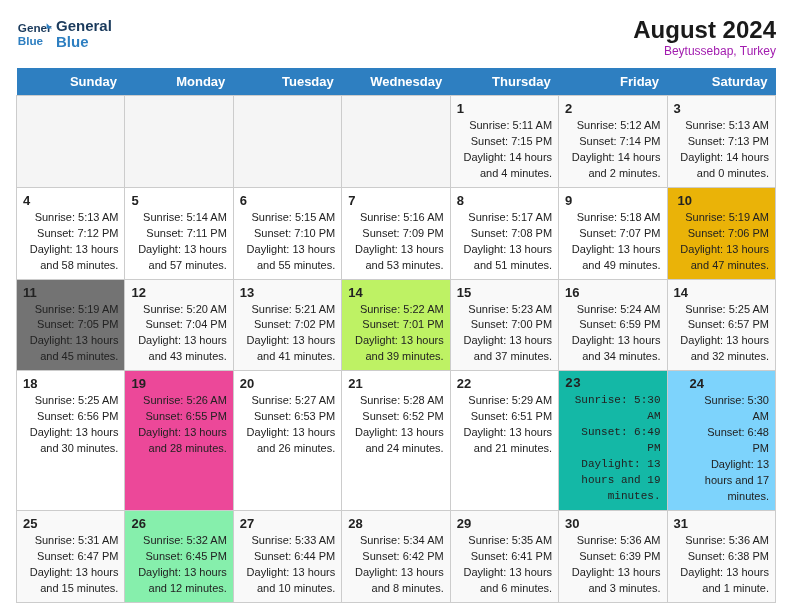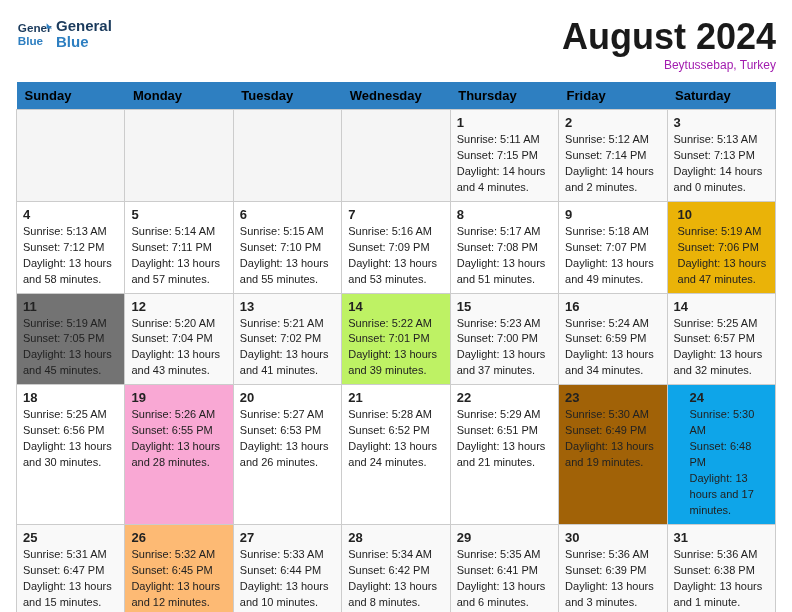--- a/index.html
+++ b/index.html
@@ -22,37 +22,37 @@
     }
     .logo-icon {
       width: 36px;
       height: 36px;
       margin-right: 4px;
     }
     .title-block {
       text-align: right;
     }
     .month-year {
-      font-size: 36px;
+      font-size: 24px;
       font-weight: bold;
       color: #1a1a1a;
     }
     .location {
       font-size: 12px;
       color: #a21caf;
     }
     table {
       width: 100%;
       border-collapse: collapse;
       table-layout: fixed;
     }
     th {
       background: #2e7fc1;
-      color: #000000;
-      text-align: left;
+      color: #ffffff;
+      text-align: right;
       padding: 6px 8px;
       font-size: 13px;
       font-weight: bold;
     }
     td {
       border: 1px solid #ccc;
       vertical-align: top;
       padding: 5px 6px;
       font-size: 11px;
       color: #222;
@@ -63,20 +63,21 @@
       background: #f5f5f5;
     }
     .day-num {
       font-weight: bold;
       font-size: 13px;
       display: block;
       margin-bottom: 2px;
     }
     .day-info {
       line-height: 1.45;
+      text-align: right;
     }
     tr:nth-child(even) td:not(.empty) {
       background: #fff;
     }
     .week-row:nth-child(odd) td:not(.empty) {
       background: #f9f9f9;
     }
     .week-row:nth-child(even) td:not(.empty) {
       background: #ffffff;
     }
@@ -192,51 +193,51 @@
         <td style="background: rgb(249, 249, 249);">
           <span class="day-num">14</span>
           <div class="day-info">Sunrise: 5:25 AM<br>Sunset: 6:57 PM<br>Daylight: 13 hours and 32 minutes.</div>
         </td>
       </tr>
       <tr class="week-row">
         <td style="background: rgb(255, 255, 255);">
           <span class="day-num">18</span>
           <div class="day-info">Sunrise: 5:25 AM<br>Sunset: 6:56 PM<br>Daylight: 13 hours and 30 minutes.</div>
         </td>
-        <td style="background: #f9a8d4;">
+        <td style="background: #ec4899;">
           <span class="day-num">19</span>
           <div class="day-info">Sunrise: 5:26 AM<br>Sunset: 6:55 PM<br>Daylight: 13 hours and 28 minutes.</div>
         </td>
         <td style="background: rgb(255, 255, 255);">
           <span class="day-num">20</span>
           <div class="day-info">Sunrise: 5:27 AM<br>Sunset: 6:53 PM<br>Daylight: 13 hours and 26 minutes.</div>
         </td>
         <td style="background: rgb(255, 255, 255);">
           <span class="day-num">21</span>
           <div class="day-info">Sunrise: 5:28 AM<br>Sunset: 6:52 PM<br>Daylight: 13 hours and 24 minutes.</div>
         </td>
         <td style="background: rgb(255, 255, 255);">
           <span class="day-num">22</span>
           <div class="day-info">Sunrise: 5:29 AM<br>Sunset: 6:51 PM<br>Daylight: 13 hours and 21 minutes.</div>
         </td>
-        <td style="background: #a16207;">
+        <td style="background: #14b8a6; font-family: Liberation Mono, monospace;">
           <span class="day-num">23</span>
           <div class="day-info">Sunrise: 5:30 AM<br>Sunset: 6:49 PM<br>Daylight: 13 hours and 19 minutes.</div>
         </td>
-        <td style="background: #0ea5e9; padding-left: 22px;">
+        <td style="background: #7dd3fc; padding-left: 22px;">
           <span class="day-num">24</span>
           <div class="day-info">Sunrise: 5:30 AM<br>Sunset: 6:48 PM<br>Daylight: 13 hours and 17 minutes.</div>
         </td>
       </tr>
       <tr class="week-row">
         <td style="background: rgb(249, 249, 249);">
           <span class="day-num">25</span>
           <div class="day-info">Sunrise: 5:31 AM<br>Sunset: 6:47 PM<br>Daylight: 13 hours and 15 minutes.</div>
         </td>
-        <td style="background: #fdba74;">
+        <td style="background: #86efac;">
           <span class="day-num">26</span>
           <div class="day-info">Sunrise: 5:32 AM<br>Sunset: 6:45 PM<br>Daylight: 13 hours and 12 minutes.</div>
         </td>
         <td style="background: rgb(249, 249, 249);">
           <span class="day-num">27</span>
           <div class="day-info">Sunrise: 5:33 AM<br>Sunset: 6:44 PM<br>Daylight: 13 hours and 10 minutes.</div>
         </td>
         <td style="background: rgb(249, 249, 249);">
           <span class="day-num">28</span>
           <div class="day-info">Sunrise: 5:34 AM<br>Sunset: 6:42 PM<br>Daylight: 13 hours and 8 minutes.</div>

